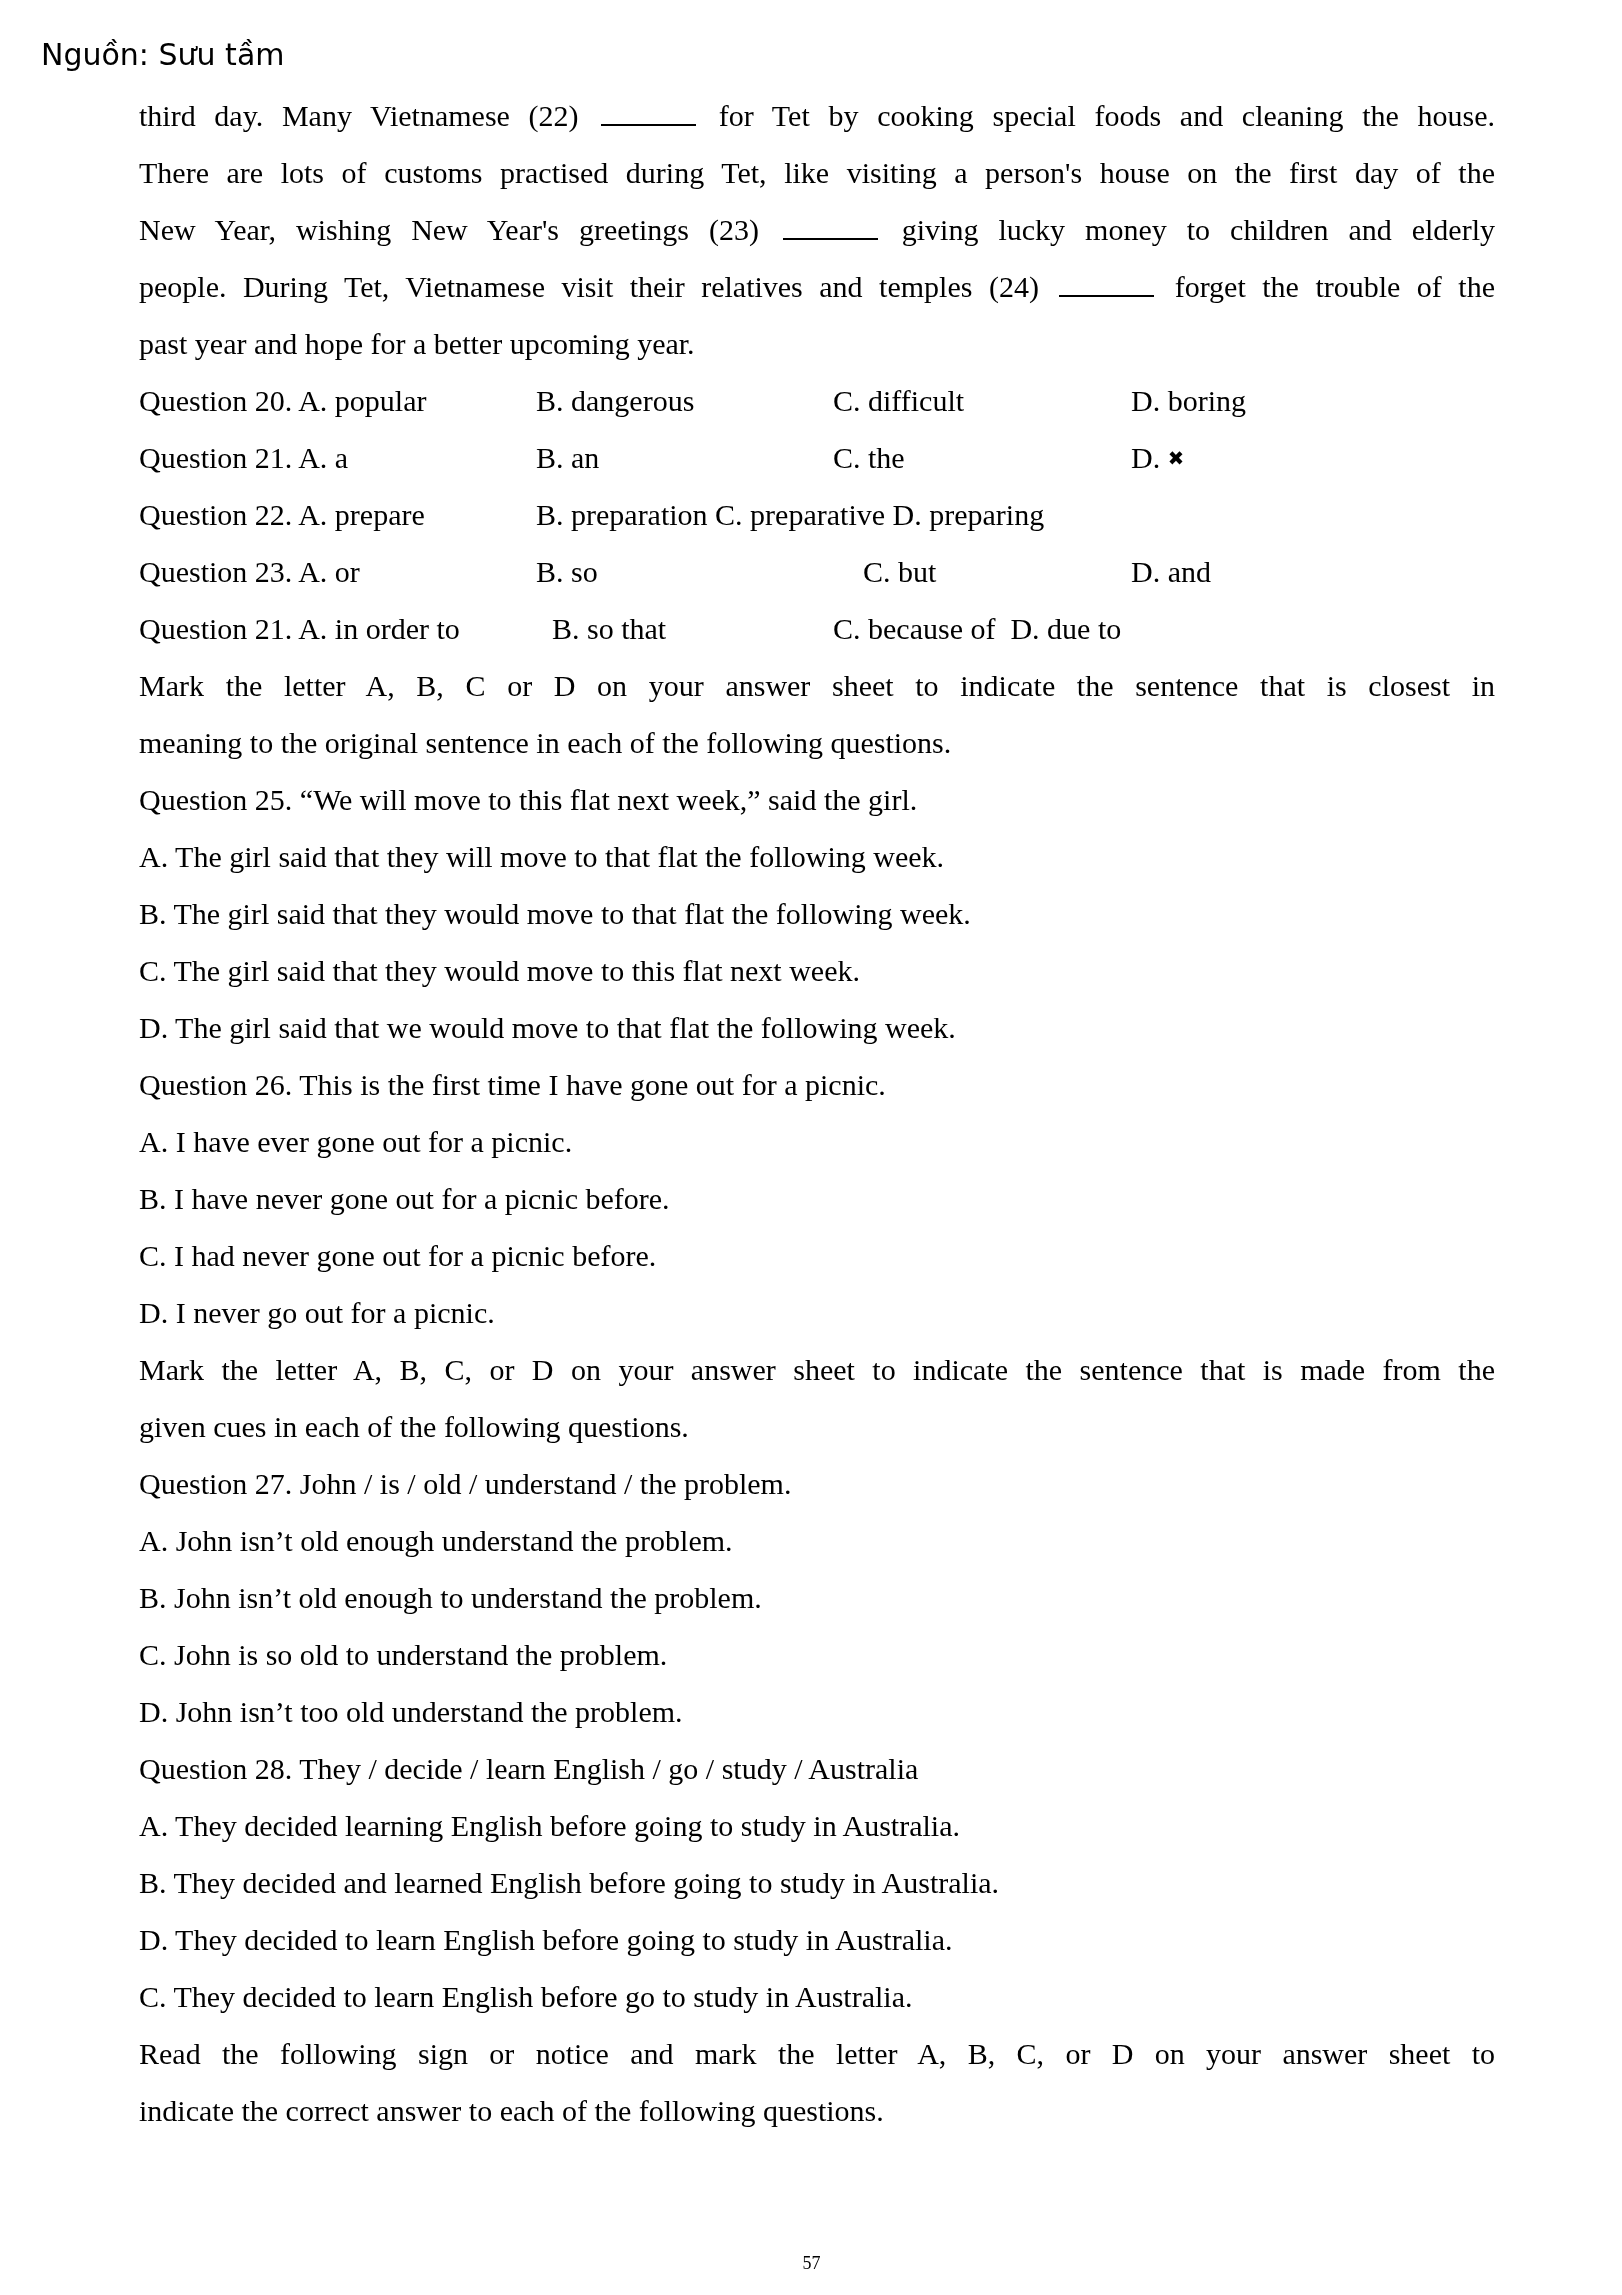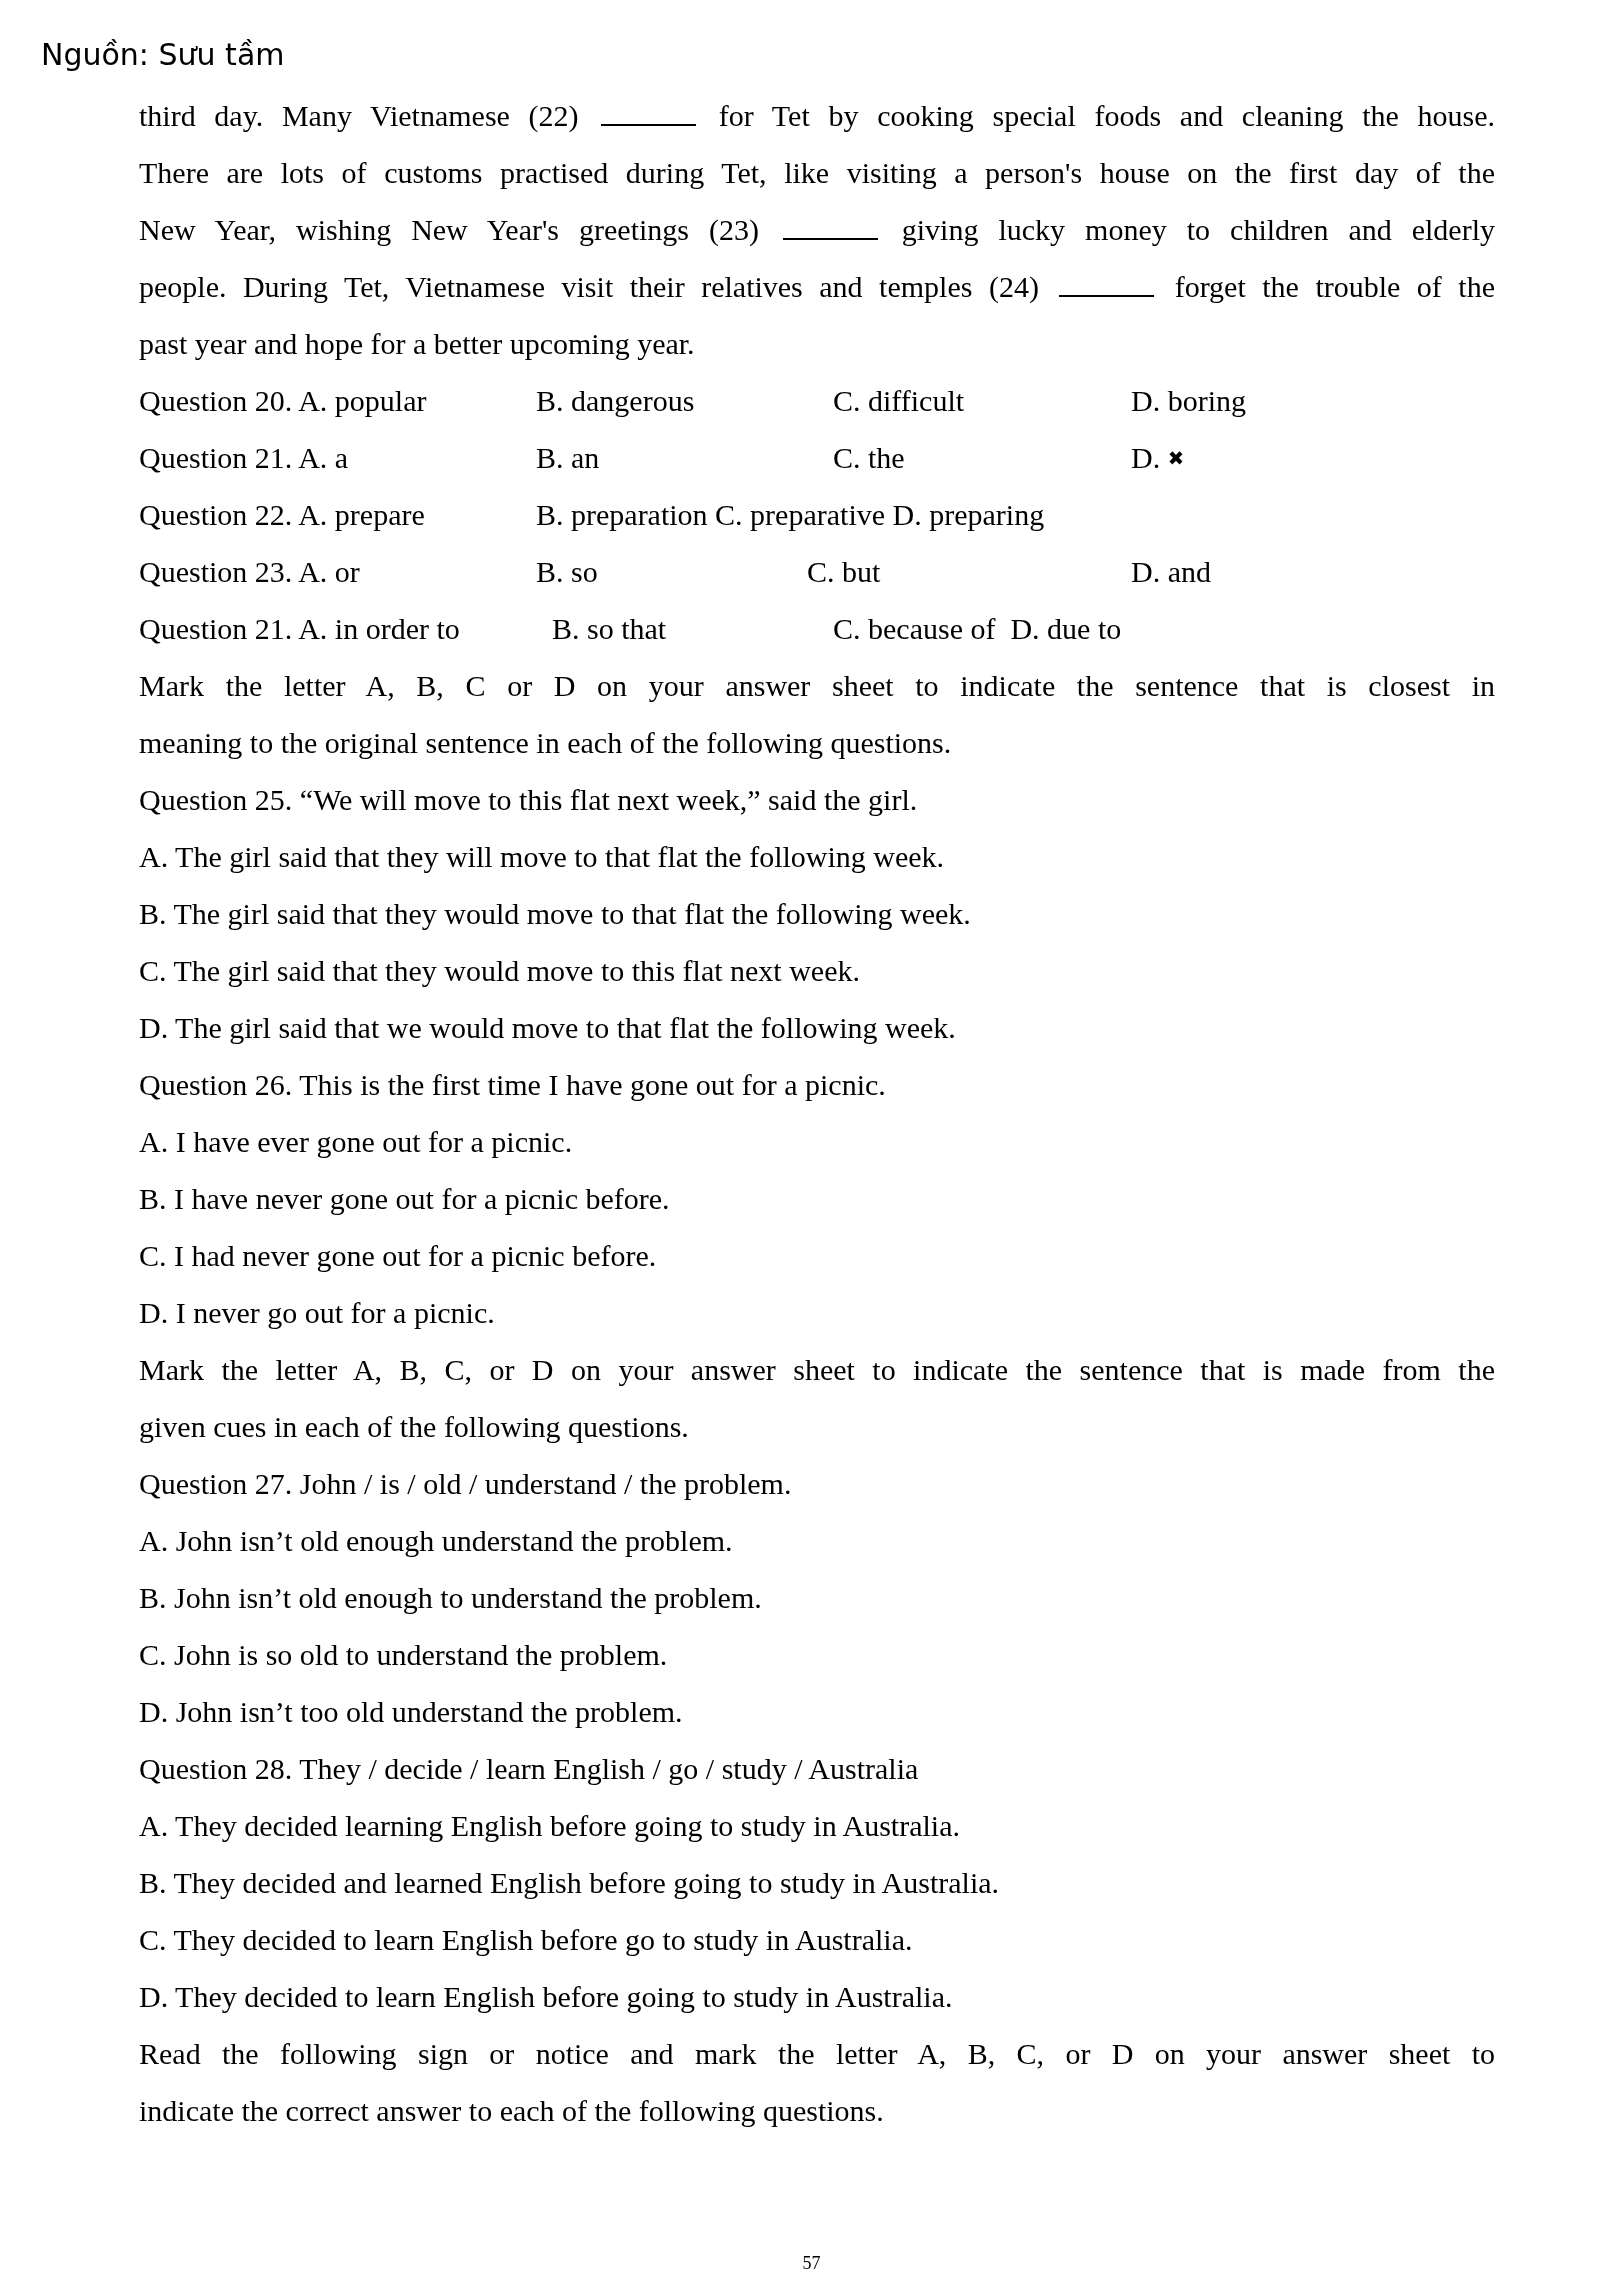--- a/index.html
+++ b/index.html
@@ -47,21 +47,21 @@
   <div class="line">
     <span class="b">Question 22.</span>
     <span>A. prepare</span>
     <span class="col" style="left:397px"><span>B. preparation</span> <span>C. preparative</span> <span>D. preparing</span></span>
   </div>
 
   <div class="line">
     <span class="b">Question 23.</span>
     <span>A. or</span>
     <span class="col" style="left:397px">B. so</span>
-    <span class="col" style="left:668px">C. but</span>
+    <span class="col" style="left:724px">C. but</span>
     <span class="col" style="left:992px">D. and</span>
   </div>
 
   <div class="line">
     <span class="b">Question 21.</span>
     <span>A. in order to</span>
     <span class="col" style="left:413px">B. so that</span>
     <span class="col" style="left:694px"><span>C. because of</span>&nbsp; <span>D. due to</span></span>
   </div>
 
@@ -85,21 +85,21 @@
 
   <div class="line"><span class="b">Question 27.</span> <span>John / is / old / understand / the problem.</span></div>
   <div class="line">A. John isn’t old enough understand the problem.</div>
   <div class="line">B. John isn’t old enough to understand the problem.</div>
   <div class="line">C. John is so old to understand the problem.</div>
   <div class="line">D. John isn’t too old understand the problem.</div>
 
   <div class="line"><span class="b">Question 28.</span> <span>They / decide / learn English / go / study / Australia</span></div>
   <div class="line">A. They decided learning English before going to study in Australia.</div>
   <div class="line">B. They decided and learned English before going to study in Australia.</div>
+  <div class="line">D. They decided to learn English before going to study in Australia.</div>
   <div class="line"><span class="b">C.</span><span> They decided to learn English before go to study in Australia.</span></div>
-  <div class="line">D. They decided to learn English before going to study in Australia.</div>
 
   <div class="line b justify">Read the following sign or notice and mark the letter A, B, C, or D on your answer sheet to</div>
   <div class="line b">indicate the correct answer to each of the following questions.</div>
 </div>
 
 <div class="pagenum">57</div>
 
 
 </body></html>

